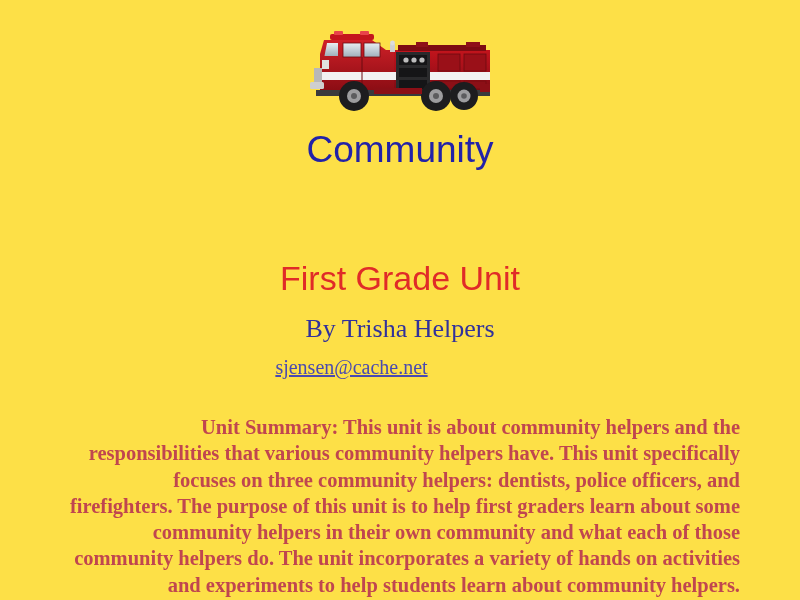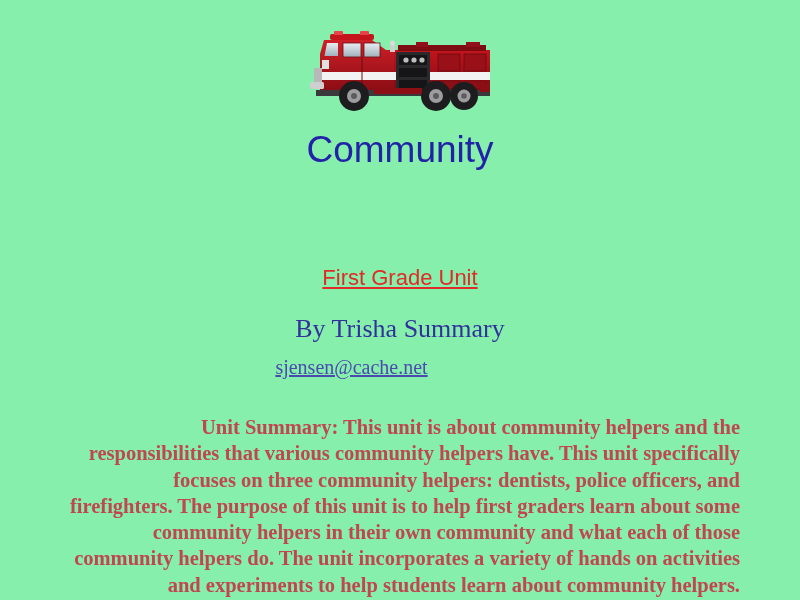--- a/index.html
+++ b/index.html
@@ -10,21 +10,21 @@
     width: 800px;
     height: 600px;
     background: #ffffff;
     font-family: "Liberation Serif", serif;
     overflow: hidden;
   }
   .page {
     position: relative;
     width: 800px;
     height: 600px;
-    background: #86efac;
+    background: #fde047;
   }
 
   
   .truck-wrap {
     position: absolute;
     left: 0;
     top: 24px;
     width: 800px;
     text-align: center;
   }
@@ -52,25 +52,24 @@
     letter-spacing: 0px;
   }
 
   .subtitle {
     position: absolute;
     left: 0;
     top: 258px;
     width: 800px;
     text-align: center;
     font-family: "Liberation Sans", sans-serif;
-    font-size: 22px;
+    font-size: 34px;
     line-height: 40px;
     font-weight: 400;
     color: #e02b28;
-    text-decoration: underline;
   }
 
   .byline {
     position: absolute;
     left: 0;
     top: 313px;
     width: 800px;
     text-align: center;
     font-family: "Liberation Serif", serif;
     font-size: 26px;
@@ -190,21 +189,21 @@
       <rect x="182" y="60" width="10" height="8" fill="#8c0f16"></rect>
     </svg>
   </div>
 
   <div class="title-block">
     <div class="title-line">Community</div>
   </div>
 
   <div class="subtitle">First Grade Unit</div>
 
-  <div class="byline">By Trisha Summary</div>
+  <div class="byline">By Trisha Helpers</div>
 
   <div class="email-row">
     <span class="email-link">sjensen@cache.net</span>
   </div>
 
   <div class="summary">Unit Summary: This unit is about community helpers and the responsibilities that various community helpers have. This unit specifically focuses on three community helpers: dentists, police officers, and firefighters. The purpose of this unit is to help first graders learn about some community helpers in their own community and what each of those community helpers do. The unit incorporates a variety of hands on activities and experiments to help students learn about community helpers.</div>
 
 </div>
 
 </body></html>

